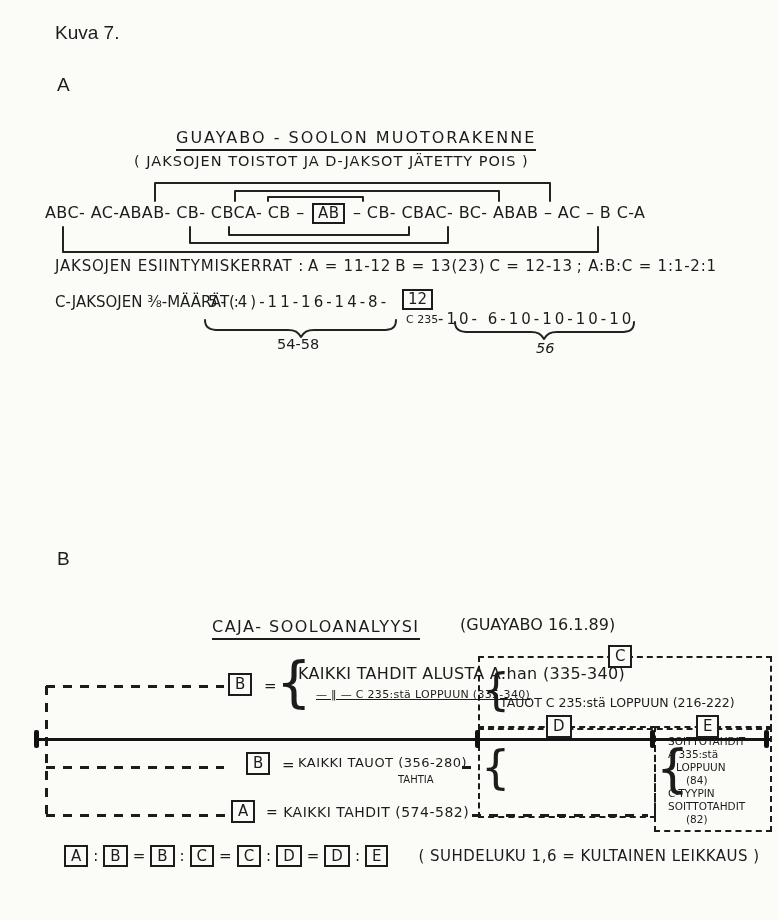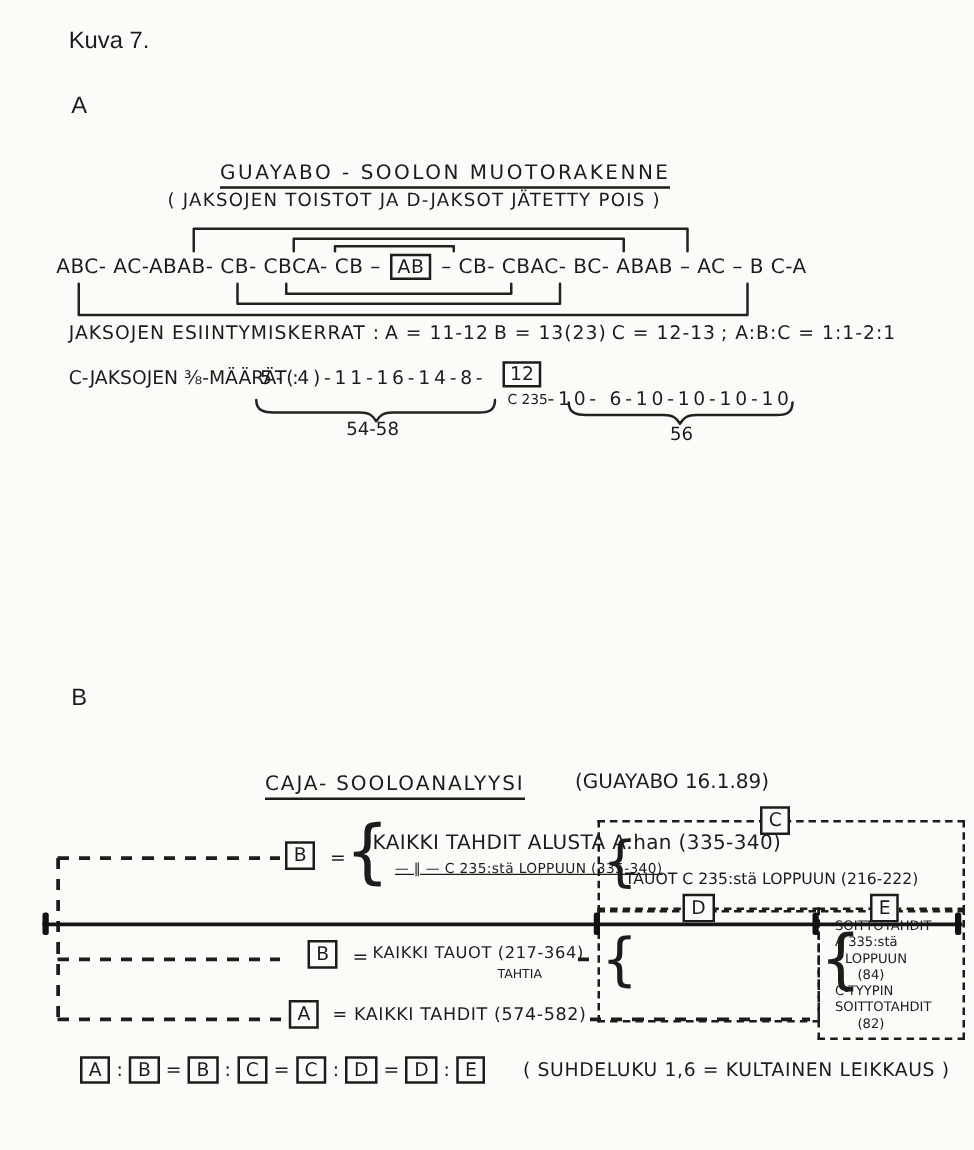--- a/index.html
+++ b/index.html
@@ -72,21 +72,21 @@
     <span class="boxed hand" style="font-size:15px;">12</span>
     <div class="small-sub hand" style="left:4px; top:24px;">C 235</div>
   </div>
   <div class="abs hand" style="left:438px; top:293px; font-size:15px; letter-spacing:3px;margin-top:17px;">-10- 6-10-10-10-10</div>
 
   <svg class="abs" style="left:0; top:318px;" width="779" height="26">
     <path d="M205,2 C205,11 212,12 219,12 L288,12 C295,12 298,14 301,19 C304,14 307,12 314,12 L383,12 C390,12 396,11 396,2"></path>
     <path d="M455,4 C455,13 462,14 469,14 L531,14 C538,14 541,16 544,21 C547,16 550,14 557,14 L621,14 C628,14 634,13 634,4"></path>
   </svg>
   <div class="abs hand" style="left:277px; top:336px; font-size:14.5px;">54-58</div>
-  <div class="abs hand" style="left:536px; top:340px; font-size:14.5px;">56</div>
+  <div class="abs hand" style="left:536px; top:340px; font-size:14.5px;font-style:italic;">56</div>
 
   <div class="abs printed" style="left:57px; top:548px; font-size:19px;">B</div>
 
   <div class="abs hand" style="left:212px; top:617px; font-size:16px; letter-spacing:1.5px;">
     <span class="underline">CAJA- SOOLOANALYYSI</span>
   </div>
   <div class="abs hand" style="left:460px; top:615px; font-size:16px;">(GUAYABO 16.1.89)</div>
 
   <div class="abs" style="left:0; top:648px; width:779px; height:200px;">
 
@@ -110,21 +110,21 @@
     <div class="abs hand" style="left:316px; top:40px; font-size:11px; letter-spacing:0.3px;text-decoration:underline;">— ‖ —  C 235:stä LOPPUUN (335-340)</div>
 
     <div class="dotted-box" style="left:478px; top:8px; width:290px; height:70px;">
       <div class="letter-box hand" style="left:128px; top:-13px;">C</div>
       <span class="abs brace" style="left:2px; top:10px; font-size:44px; line-height:1;"></span>
       <div class="abs hand" style="left:20px; top:37px; font-size:12.5px;">TAUOT C 235:stä LOPPUUN (216-222)</div>
     </div>
 
     <div class="letter-box hand" style="left:246px; top:104px;">B</div>
     <div class="abs hand" style="left:282px; top:108px; font-size:15px;">=</div>
-    <div class="abs hand" style="left:298px; top:107px; font-size:13px; letter-spacing:0.5px;">KAIKKI TAUOT (217-364)</div>
+    <div class="abs hand" style="left:298px; top:107px; font-size:13px; letter-spacing:0.5px;">KAIKKI TAUOT (356-280)</div>
     <div class="abs hand" style="left:398px; top:126px; font-size:10px;">TAHTIA</div>
 
     <div class="dotted-box" style="left:478px; top:78px; width:174px; height:88px;">
       <div class="letter-box hand" style="left:66px; top:-13px;">D</div>
       <span class="abs brace" style="left:1px; top:16px; font-size:46px; line-height:1;"></span>
     </div>
 
     <div class="dotted-box" style="left:654px; top:78px; width:114px; height:102px;">
       <div class="letter-box hand" style="left:40px; top:-13px;">E</div>
       <span class="abs brace" style="left:0px; top:14px; font-size:52px; line-height:1;"></span>

